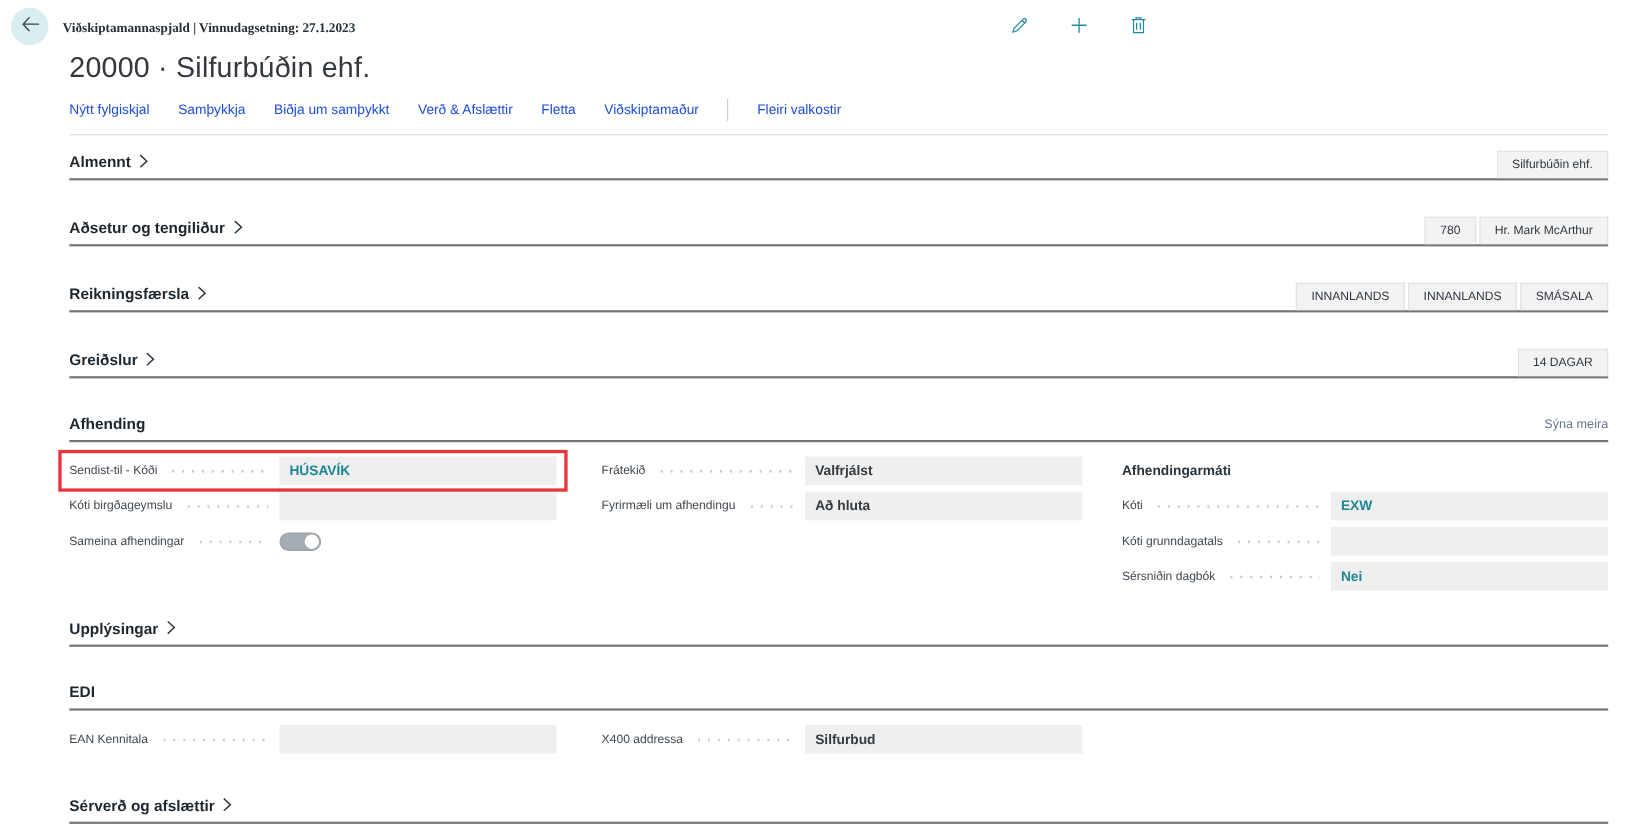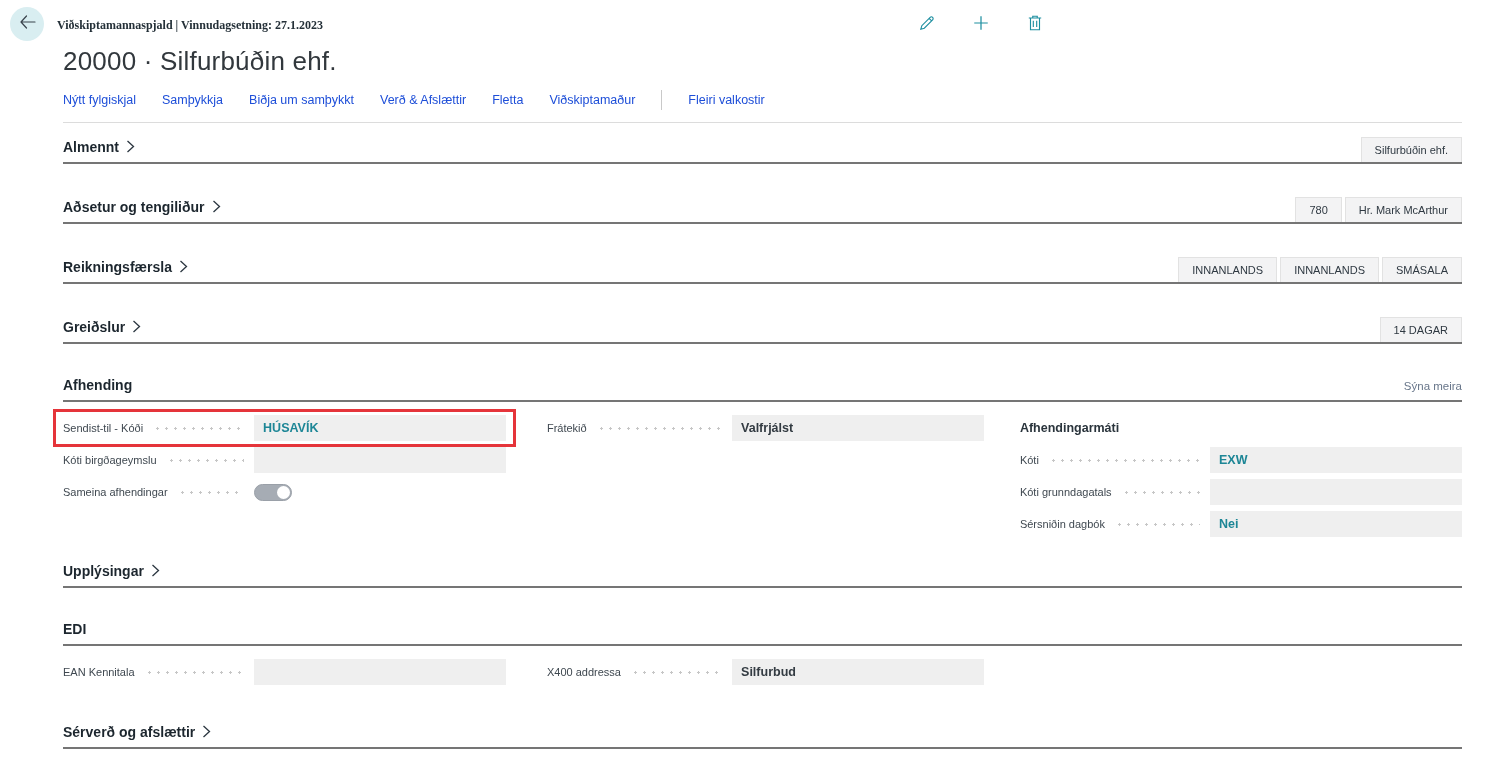--- a/index.html
+++ b/index.html
@@ -259,20 +259,25 @@
         </div>
       </div>
     </div>
     <div class="fsp1"></div>
     <div class="fcol2">
       <div class="field-row">
         <span class="field-label">Frátekið</span>
         <span class="dots"></span>
         <div class="field-box">Valfrjálst</div>
       </div>
+      <div class="field-row">
+        <span class="field-label">Fyrirmæli um afhendingu</span>
+        <span class="dots"></span>
+        <div class="field-box">Að hluta</div>
+      </div>
     </div>
     <div class="fsp2"></div>
     <div class="fcol3">
       <div class="field-row">
         <span class="group-label">Afhendingarmáti</span>
       </div>
       <div class="field-row">
         <span class="field-label">Kóti</span>
         <span class="dots"></span>
         <div class="field-box link">EXW</div>

